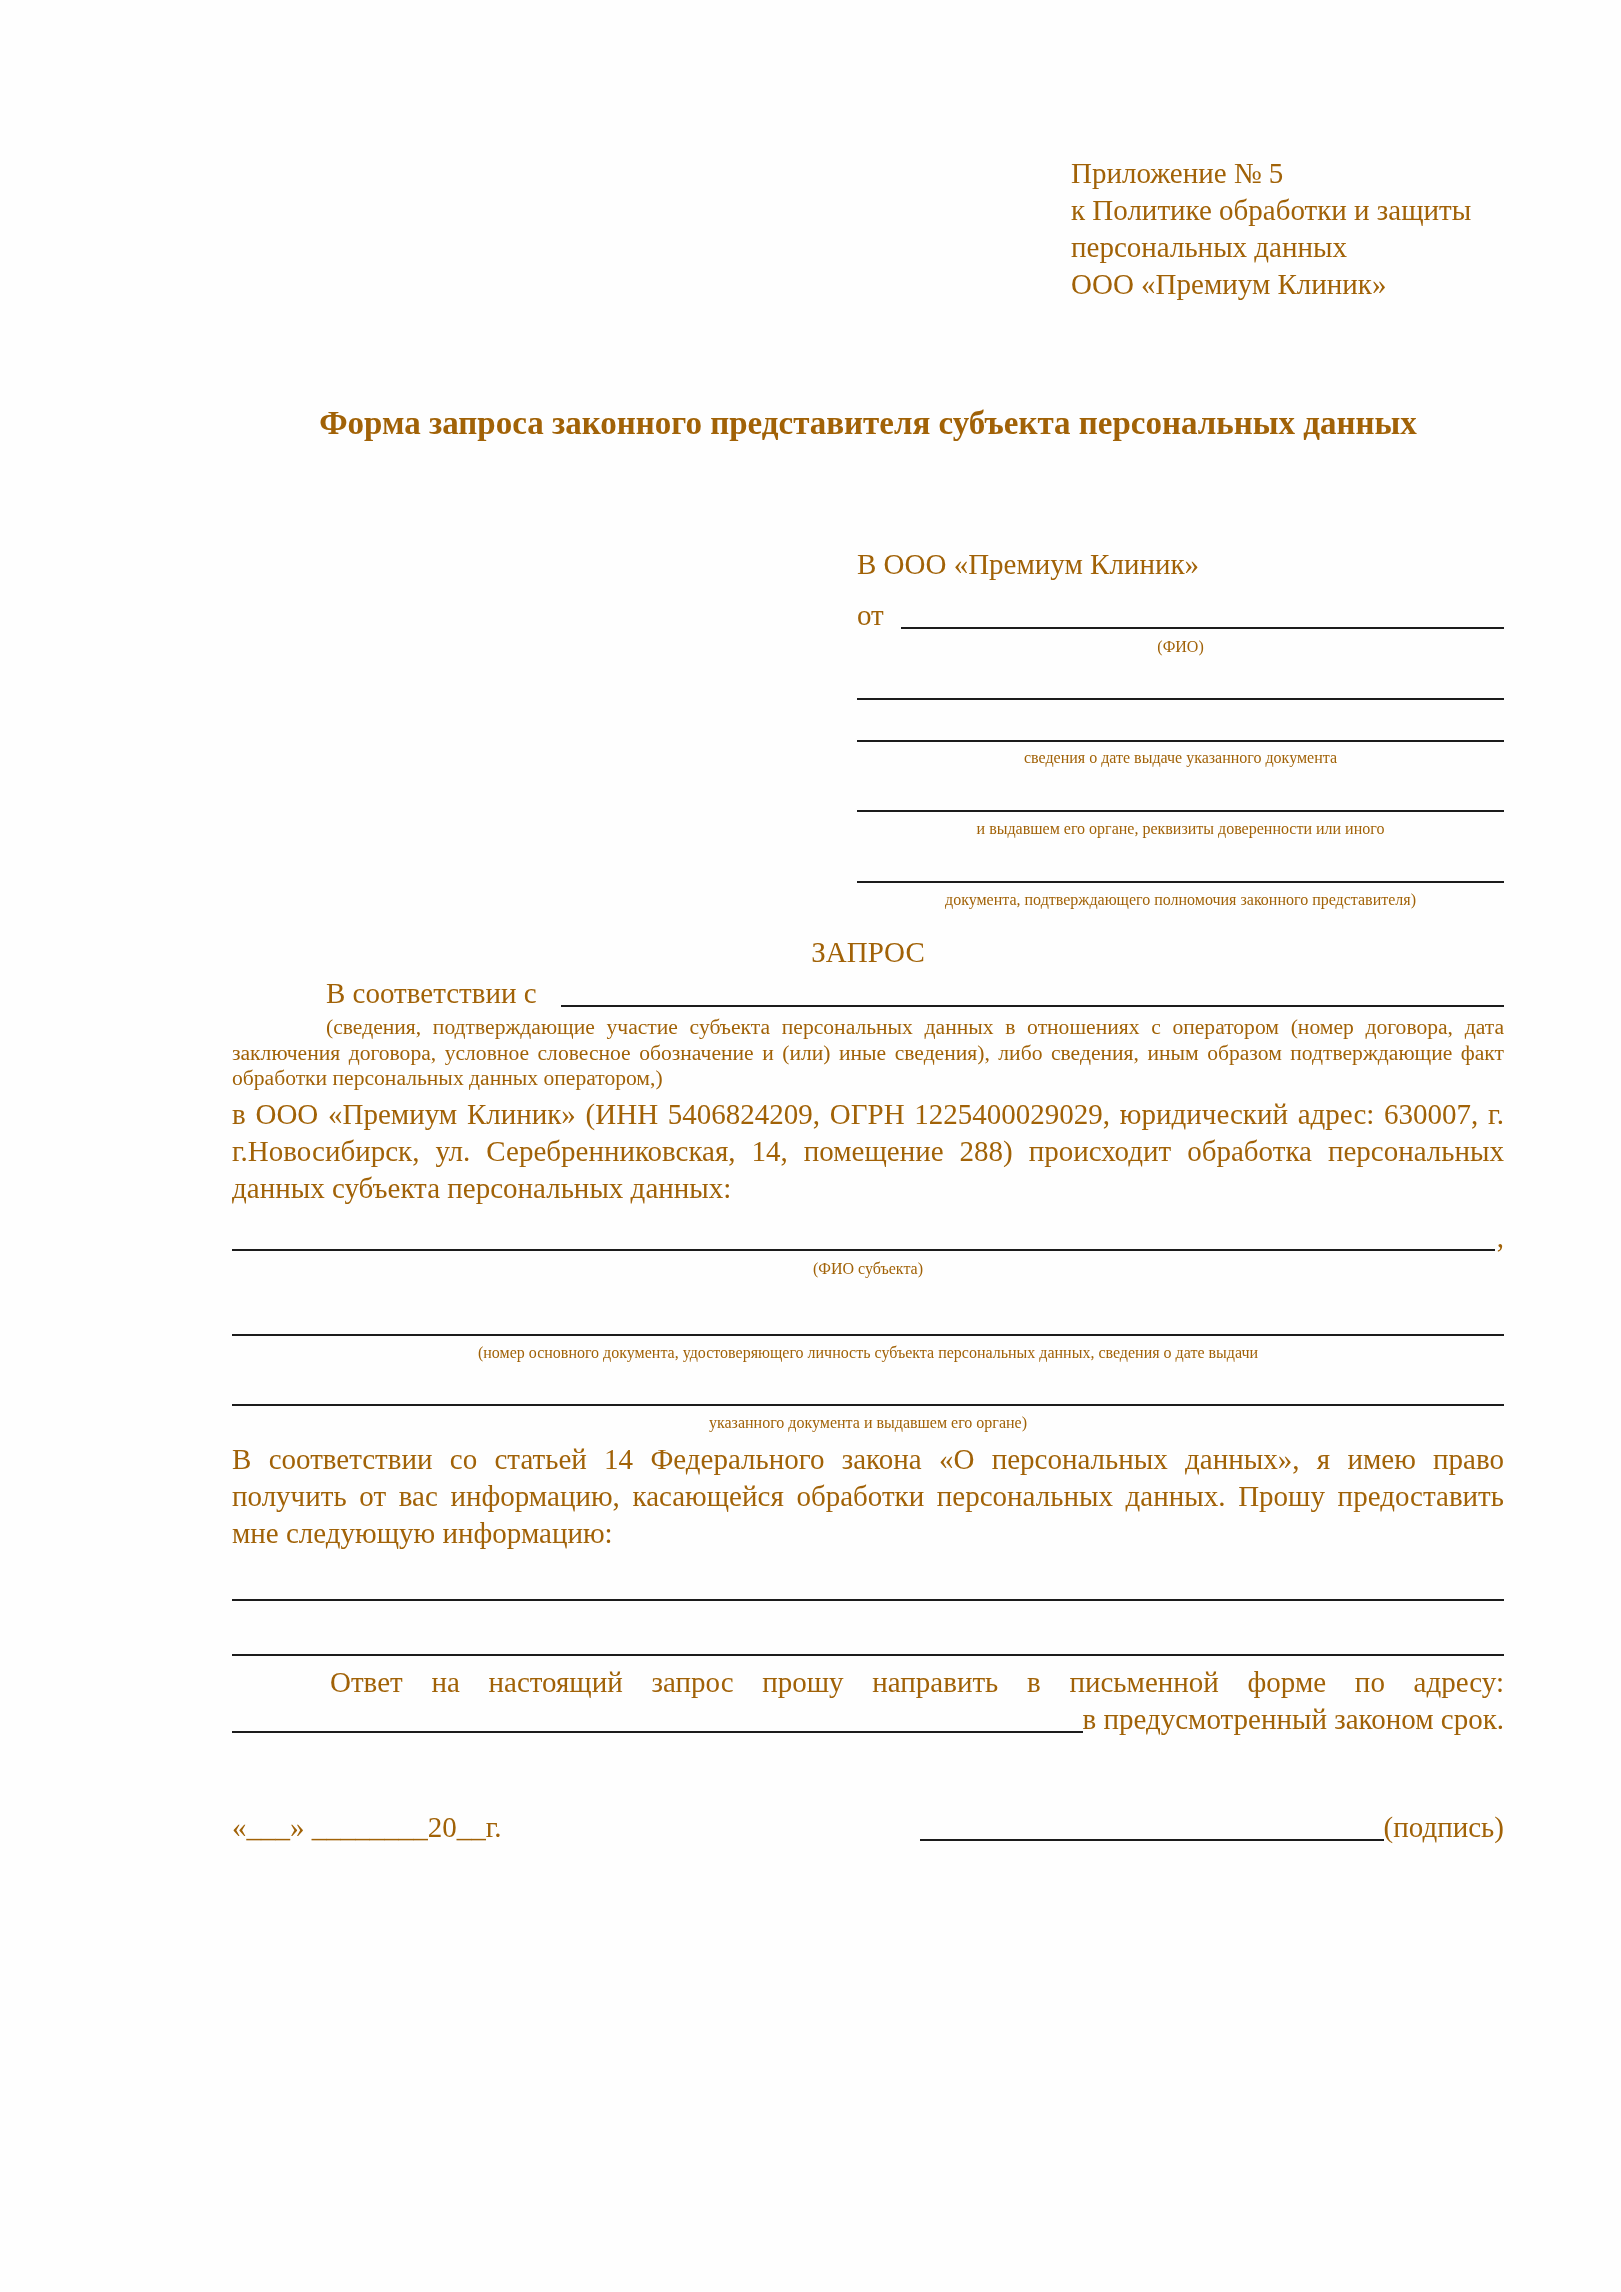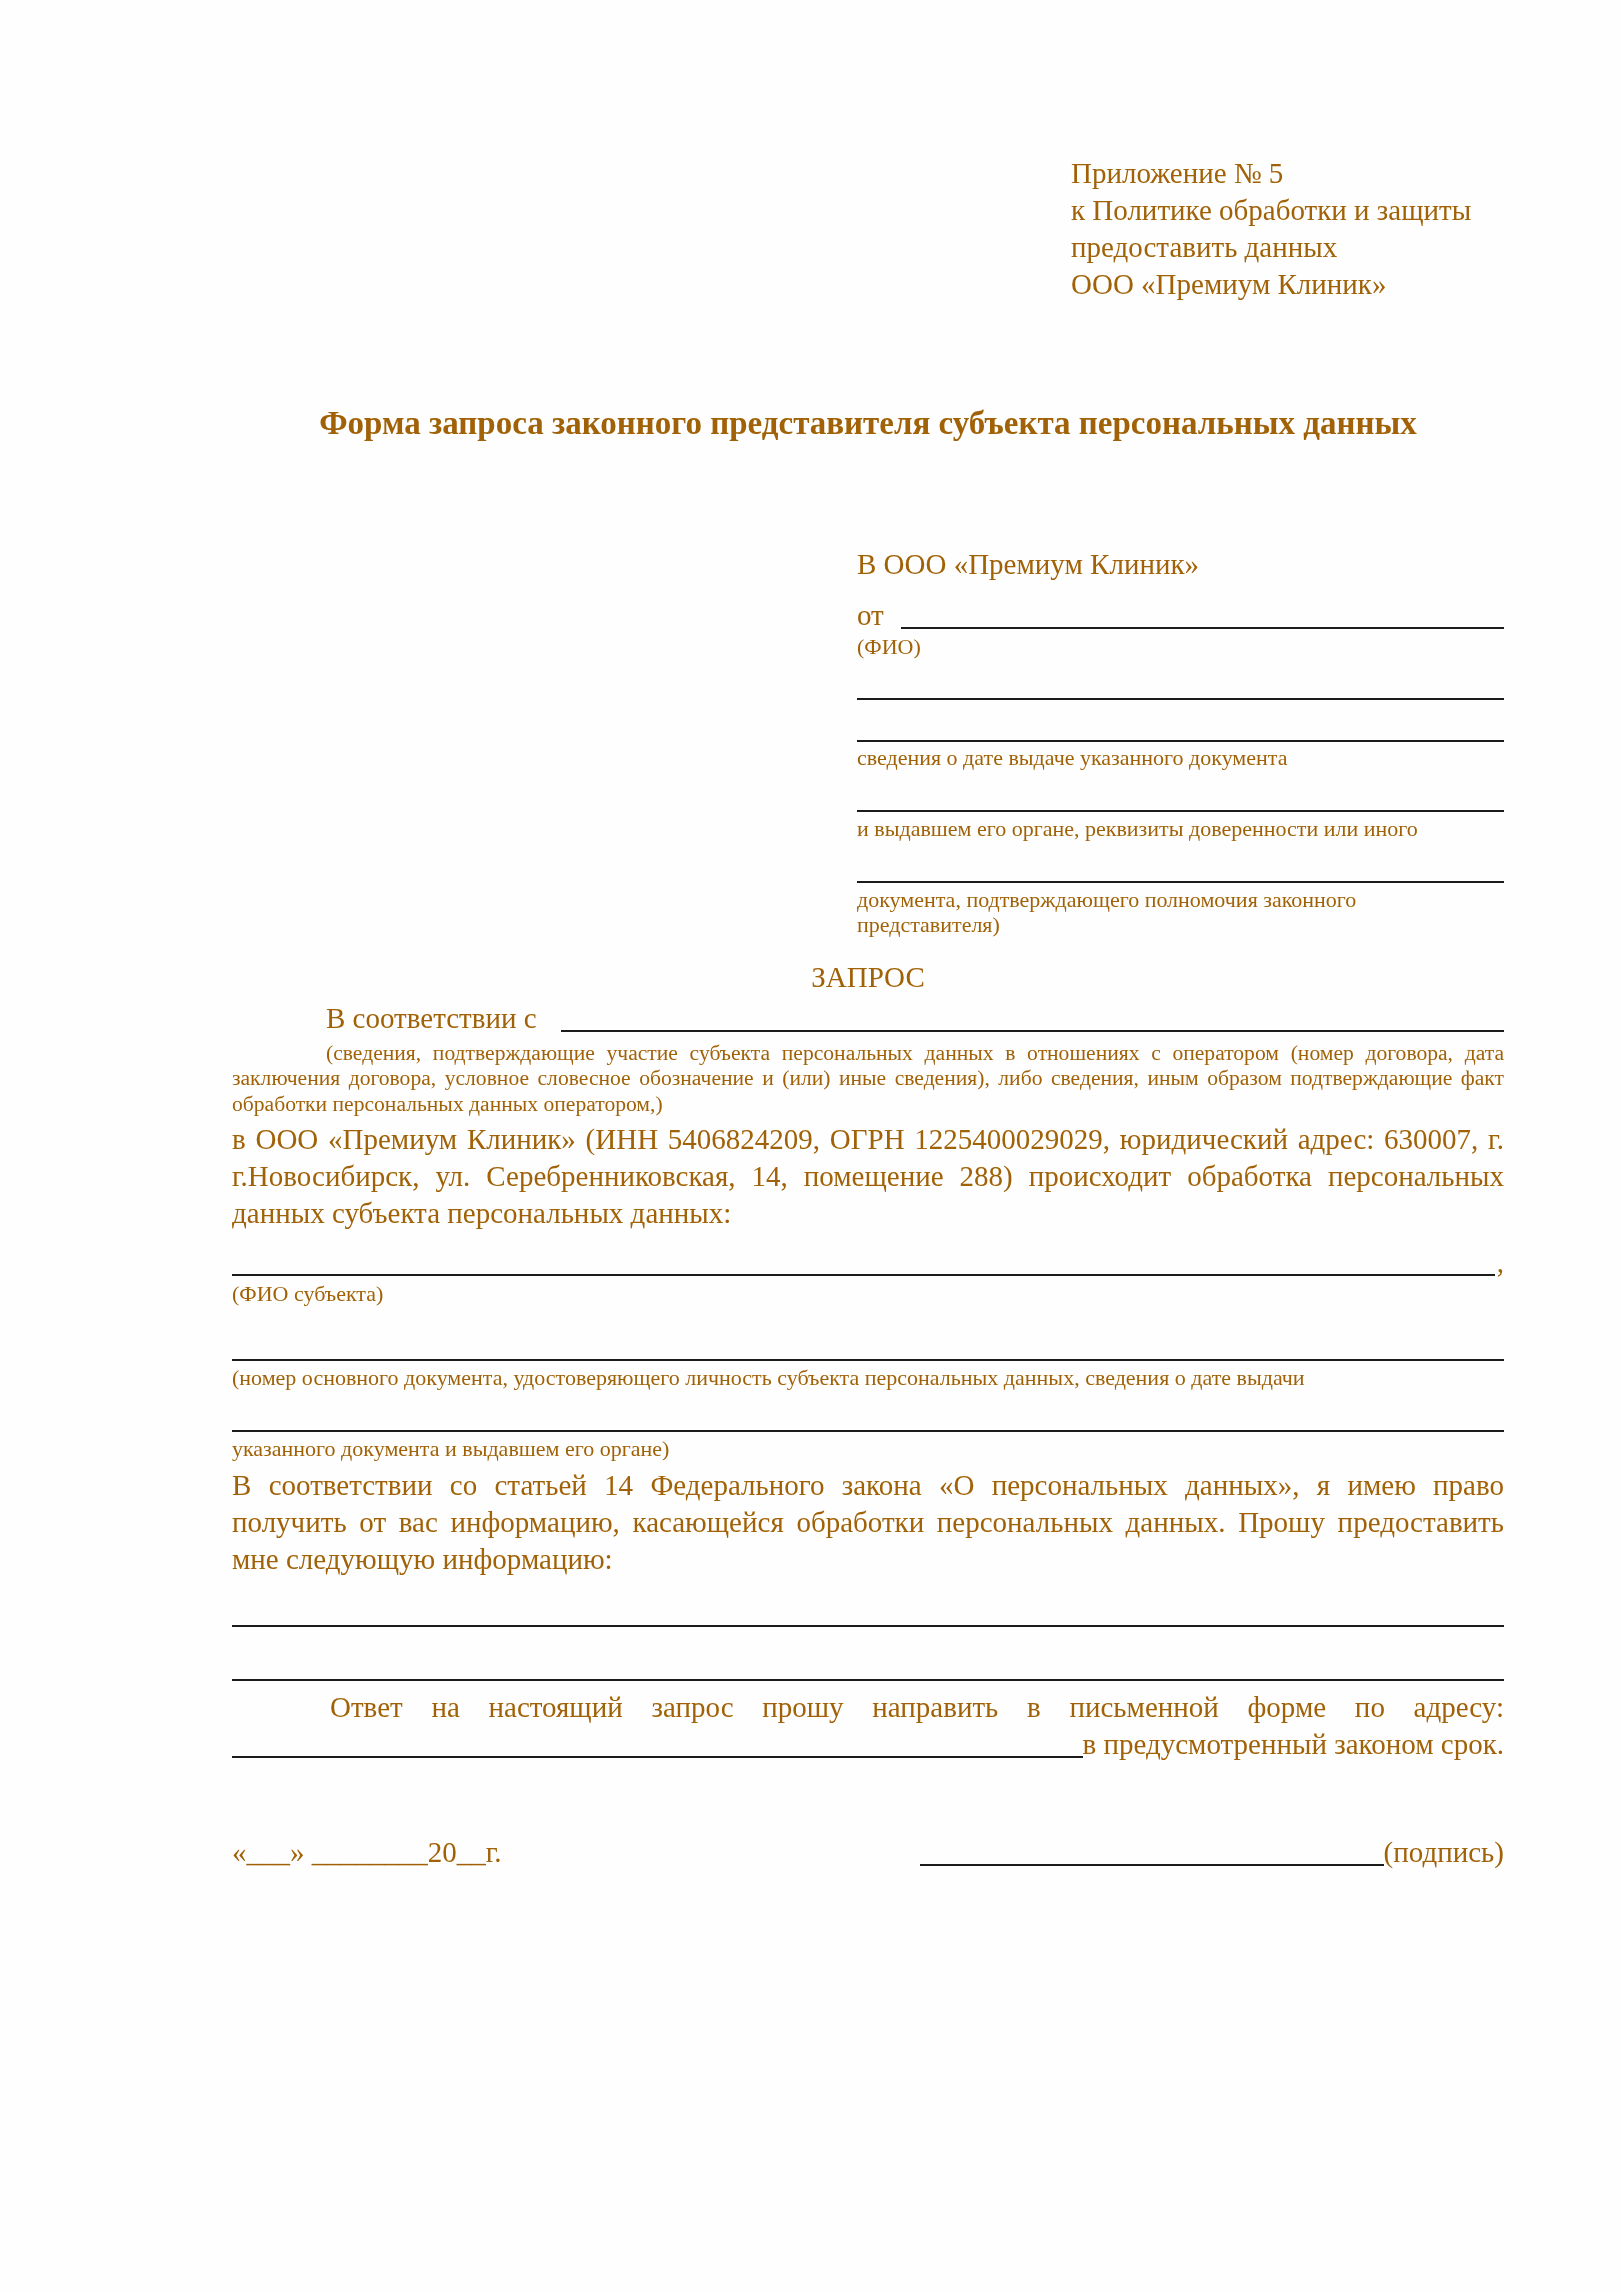--- a/index.html
+++ b/index.html
@@ -34,23 +34,23 @@
   .from-row { display: flex; margin-top: 13.7px; }
   .from-row .label { margin-right: 17px; }
 
   .fill-line {
     flex: 1 1 auto;
     border-bottom: 2.9px solid #1c1c1c;
     margin-bottom: 4.9px;
   }
 
   .cap {
-    font-size: 22px;
+    font-size: 16px;
     line-height: 25.5px;
-    text-align: left;
+    text-align: center;
   }
   .cap-gap { margin-top: 3.9px; }
 
   .blank {
     border-bottom: 2.9px solid #1c1c1c;
     height: 21.6px;
   }
   .addressee .blank { margin-top: 19.6px; }
 
   .zapros { text-align: center; margin-top: 21.6px; }
@@ -98,21 +98,21 @@
   .sig .suffix { flex: 0 0 auto; white-space: nowrap; }
 </style>
 </head>
 <body>
 
 <div class="page">
 
   <div class="header-note">
     <div>Приложение № 5</div>
     <div>к Политике обработки и защиты</div>
-    <div>предоставить данных</div>
+    <div>персональных данных</div>
     <div>ООО «Премиум Клиник»</div>
   </div>
 
   <div class="doc-title">
     <div>Форма запроса законного представителя субъекта персональных данных</div>
   </div>
 
   <div class="addressee">
     <div>В ООО «Премиум Клиник»</div>
 

